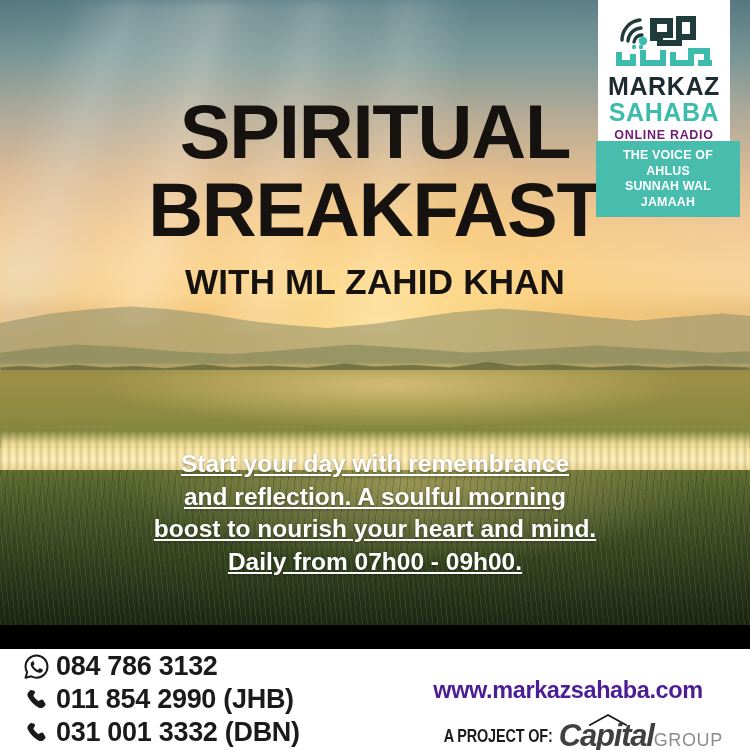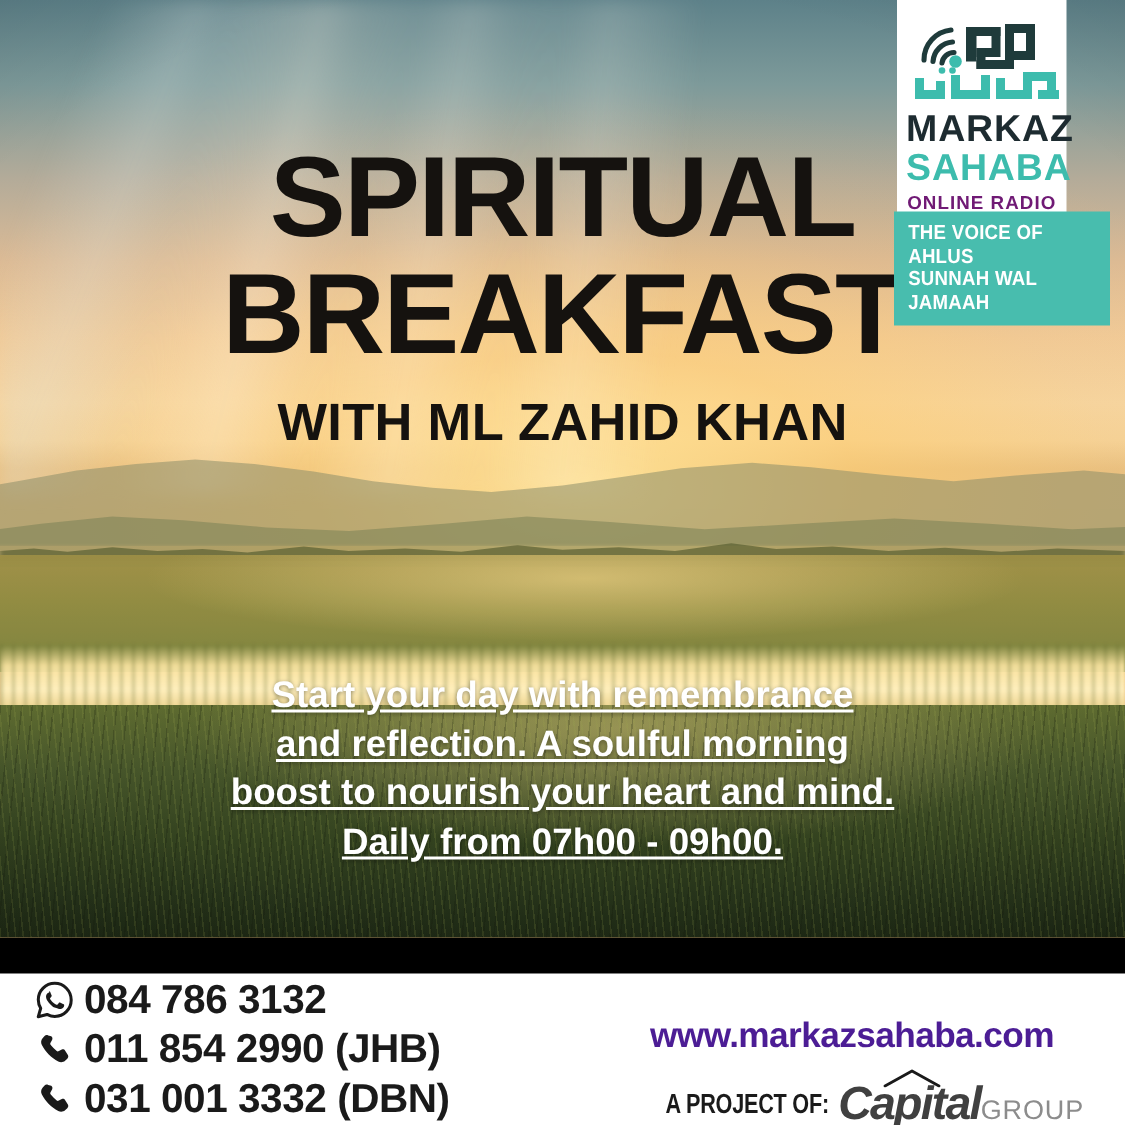--- a/index.html
+++ b/index.html
@@ -151,34 +151,35 @@
     text-align:center; z-index:6;
     color:#ffffff;
     font-size:24.5px; font-weight:bold; line-height:1.33;
     text-shadow:0 1px 3px rgba(0,0,0,0.35);
     text-decoration:underline;
   }
   .copy span { display:block; }
 
   
   .logo-card {
-    position:absolute; top:0; left:598px; width:113px;
+    position:absolute; top:0; left:598px; width:132px;
     background:#ffffff; z-index:8;
     padding:8px 6px 9px;
     text-align:center;
   }
   .logo-mark { height:62px; position:relative; margin:2px auto 1px; width:108px; }
   .brand-top  { font-size:25px; font-weight:bold; letter-spacing:0.6px; color:#1d2b30; line-height:1.04; }
   .brand-bot  { font-size:25px; font-weight:bold; letter-spacing:0.6px; color:#3dbcad; line-height:1.04; }
   .brand-sub  { font-size:12.5px; font-weight:bold; letter-spacing:0.7px; color:#701a75; margin-top:3px; }
 
   .logo-banner {
     position:absolute; top:141px; left:596px; width:144px;
     background:#48bdae; z-index:8;
     padding:6px 4px 7px;
+    text-align:center;
   }
   .logo-banner span {
     display:block; color:#ffffff;
     font-size:13.5px; font-weight:bold;
     letter-spacing:0.2px; line-height:1.16;
     transform:scaleX(0.92);
   }
 
   
   .footer {

